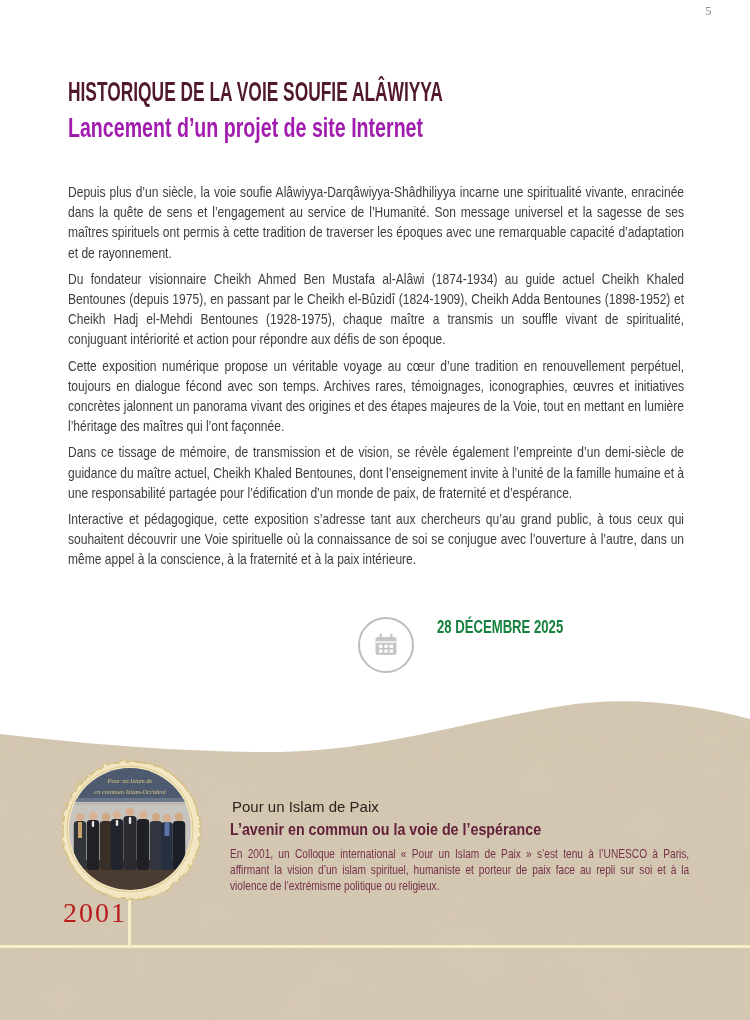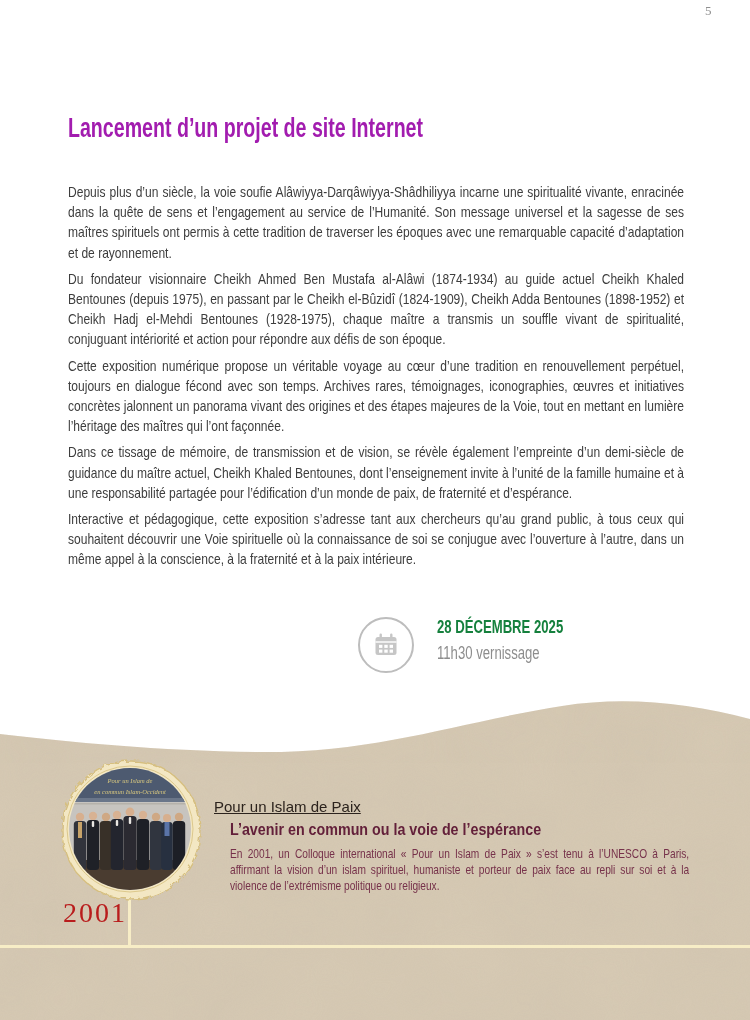--- a/index.html
+++ b/index.html
@@ -31,33 +31,36 @@
   .event-lines{position:absolute;left:437px;top:615px;color:#8d8d8d;font-size:17.5px;line-height:25.5px;}
   .event-date{font-weight:bold;color:#15803d;}
 
   
   .tan-bg{position:absolute;left:0;top:680px;}
   .vline{position:absolute;left:128px;top:891px;width:2.5px;height:56px;background:#f7edc6;}
   .hline{position:absolute;left:0;top:945px;width:750px;height:2.5px;background:#f7edc6;}
   .photo-svg{position:absolute;left:55px;top:754px;}
   .year{position:absolute;left:63px;top:897px;font-family:"Liberation Serif",serif;
     font-size:28px;letter-spacing:2px;color:#b91c1c;}
-  .entry-title{position:absolute;left:214px;top:798px;font-size:15px;color:#2c231d;text-decoration:underline;}
+  .entry-title{position:absolute;left:232px;top:798px;font-size:15px;color:#2c231d;}
   .entry-subtitle{position:absolute;left:230px;top:820px;font-size:17px;font-weight:bold;color:#63203a;}
   .entry-text{position:absolute;left:230px;top:847px;width:560px;transform:scaleX(.82);
     transform-origin:0 0;font-size:12.4px;line-height:15.8px;color:#76314a;text-align:justify;}
   .banner-txt{font-family:"Liberation Serif",serif;font-style:italic;fill:#d9c87f;font-size:6.5px;}
 </style>
 </head>
 <body>
 
 <div class="page">
 
   <div class="page-num">5</div>
 
+  <div class="doc-title">
+    <span class="sq" style="transform:scaleX(.62)">HISTORIQUE DE LA VOIE SOUFIE ALÂWIYYA</span>
+  </div>
   <div class="doc-subtitle">
     <span class="sq" style="transform:scaleX(.70)">Lancement d’un projet de site Internet</span>
   </div>
 
   <main class="copy">
     <p>Depuis plus d’un siècle, la voie soufie Alâwiyya-Darqâwiyya-Shâdhiliyya incarne une spiritualité vivante, enracinée dans la quête de sens et l’engagement au service de l’Humanité. Son message universel et la sagesse de ses maîtres spirituels ont permis à cette tradition de traverser les époques avec une remarquable capacité d’adaptation et de rayonnement.</p>
     <p>Du fondateur visionnaire Cheikh Ahmed Ben Mustafa al-Alâwi (1874-1934) au guide actuel Cheikh Khaled Bentounes (depuis 1975), en passant par le Cheikh el-Bûzidî (1824-1909), Cheikh Adda Bentounes (1898-1952) et Cheikh Hadj el-Mehdi Bentounes (1928-1975), chaque maître a transmis un souffle vivant de spiritualité, conjuguant intériorité et action pour répondre aux défis de son époque.</p>
     <p>Cette exposition numérique propose un véritable voyage au cœur d’une tradition en renouvellement perpétuel, toujours en dialogue fécond avec son temps. Archives rares, témoignages, iconographies, œuvres et initiatives concrètes jalonnent un panorama vivant des origines et des étapes majeures de la Voie, tout en mettant en lumière l’héritage des maîtres qui l’ont façonnée.</p>
     <p>Dans ce tissage de mémoire, de transmission et de vision, se révèle également l’empreinte d’un demi-siècle de guidance du maître actuel, Cheikh Khaled Bentounes, dont l’enseignement invite à l’unité de la famille humaine et à une responsabilité partagée pour l’édification d’un monde de paix, de fraternité et d’espérance.</p>
     <p>Interactive et pédagogique, cette exposition s’adresse tant aux chercheurs qu’au grand public, à tous ceux qui souhaitent découvrir une Voie spirituelle où la connaissance de soi se conjugue avec l’ouverture à l’autre, dans un même appel à la conscience, à la fraternité et à la paix intérieure.</p>
@@ -77,23 +80,20 @@
         <rect x="19.6" y="15.8" width="3.4" height="3.1"></rect>
         <rect x="9" y="20.6" width="3.4" height="3.1"></rect>
         <rect x="14.3" y="20.6" width="3.4" height="3.1"></rect>
         <rect x="19.6" y="20.6" width="3.4" height="3.1"></rect>
       </g>
     </svg>
   </div>
   <div class="event-lines">
     <div class="event-date">
       <span class="sq" style="transform:scaleX(.75)">28 DÉCEMBRE 2025</span>
-    </div>
-    <div>
-      <span class="sq" style="transform:scaleX(.75)">11h30 vernissage</span>
     </div>
   </div>
 
   <svg class="tan-bg" width="750" height="340" viewBox="0 0 750 340">
     <defs>
       <clipPath id="waveclip">
         <path d="M0,54 C70,62 160,71 258,72 C378,73 458,42 562,26 C626,16 688,23 750,39 L750,340 L0,340 Z"></path>
       </clipPath>
       <filter id="grainFine" x="0" y="0" width="100%" height="100%">
         <feTurbulence type="fractalNoise" baseFrequency="0.9" numOctaves="2" seed="3"></feTurbulence>

